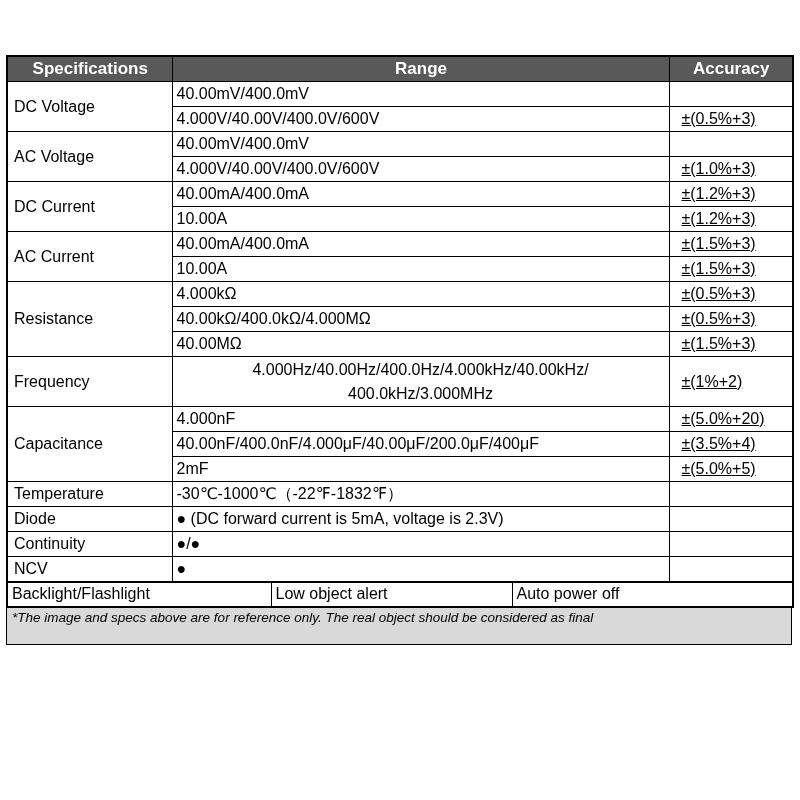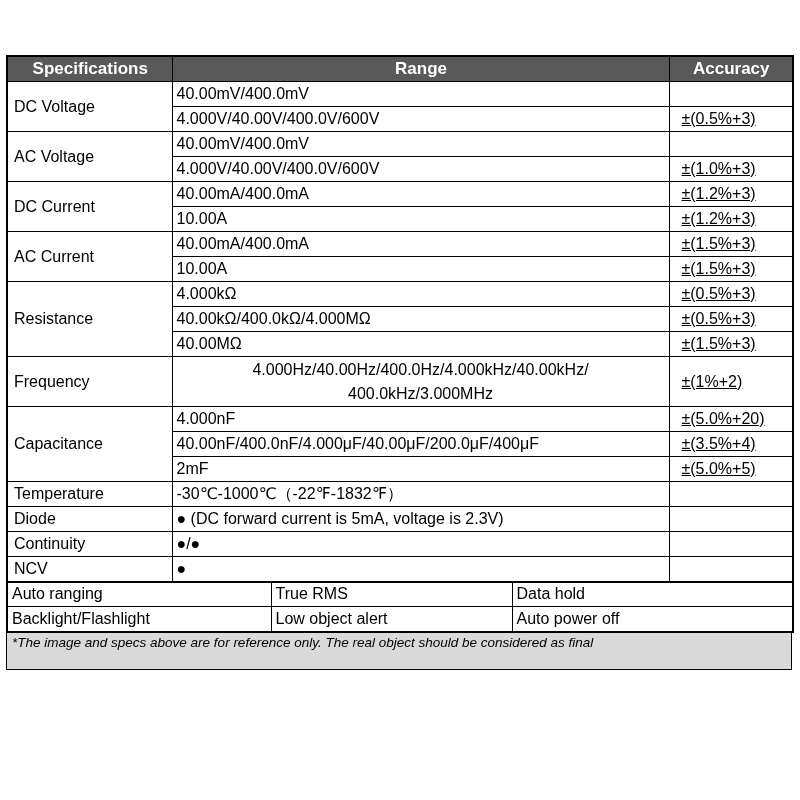--- a/index.html
+++ b/index.html
@@ -171,25 +171,20 @@
     </table>
 
   <table class="feat">
     <colgroup>
         <col class="f1">
         <col class="f2">
         <col class="f3">
       </colgroup>
     <tbody>
     <tr class="r">
-      <td>Auto ranging</td>
-      <td>True RMS</td>
-      <td>Data hold</td>
-    </tr>
-    <tr class="r">
       <td>Backlight/Flashlight</td>
       <td>Low object alert</td>
       <td>Auto power off</td>
     </tr>
   </tbody>
     </table>
 
   <div class="footnote">*The image and specs above are for reference only. The real object should be considered as final</div>
 
 </div>

